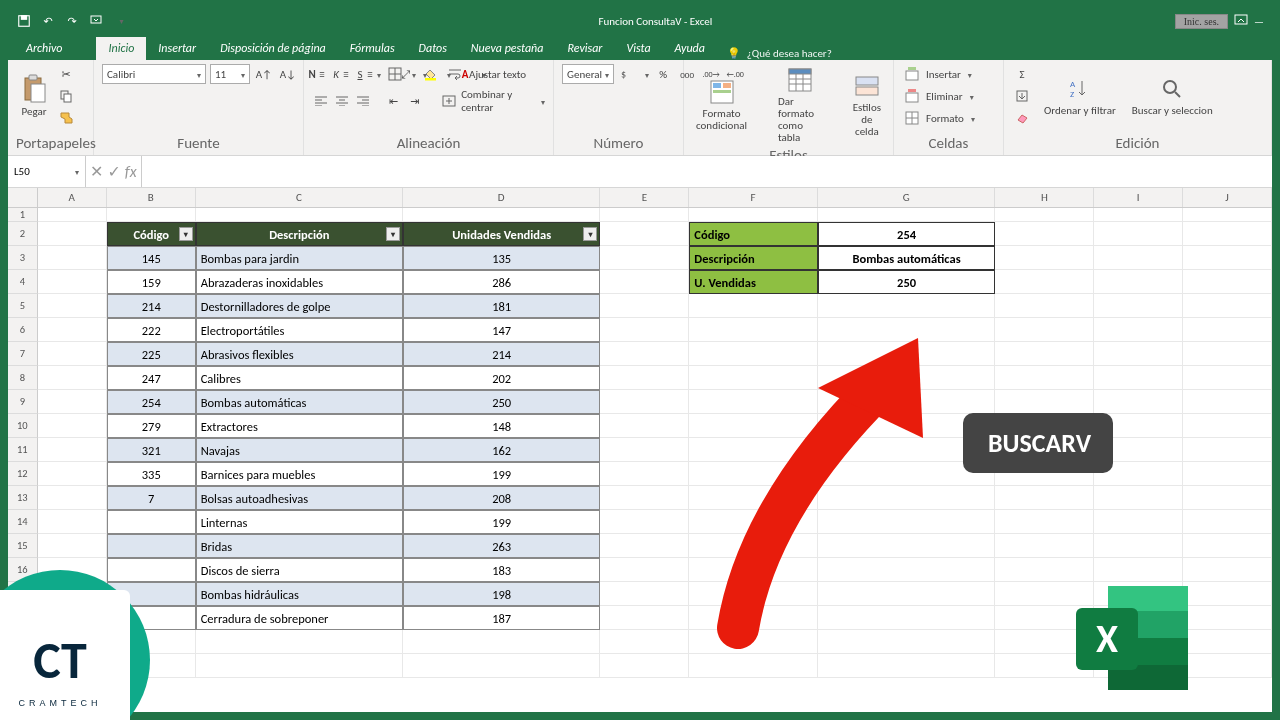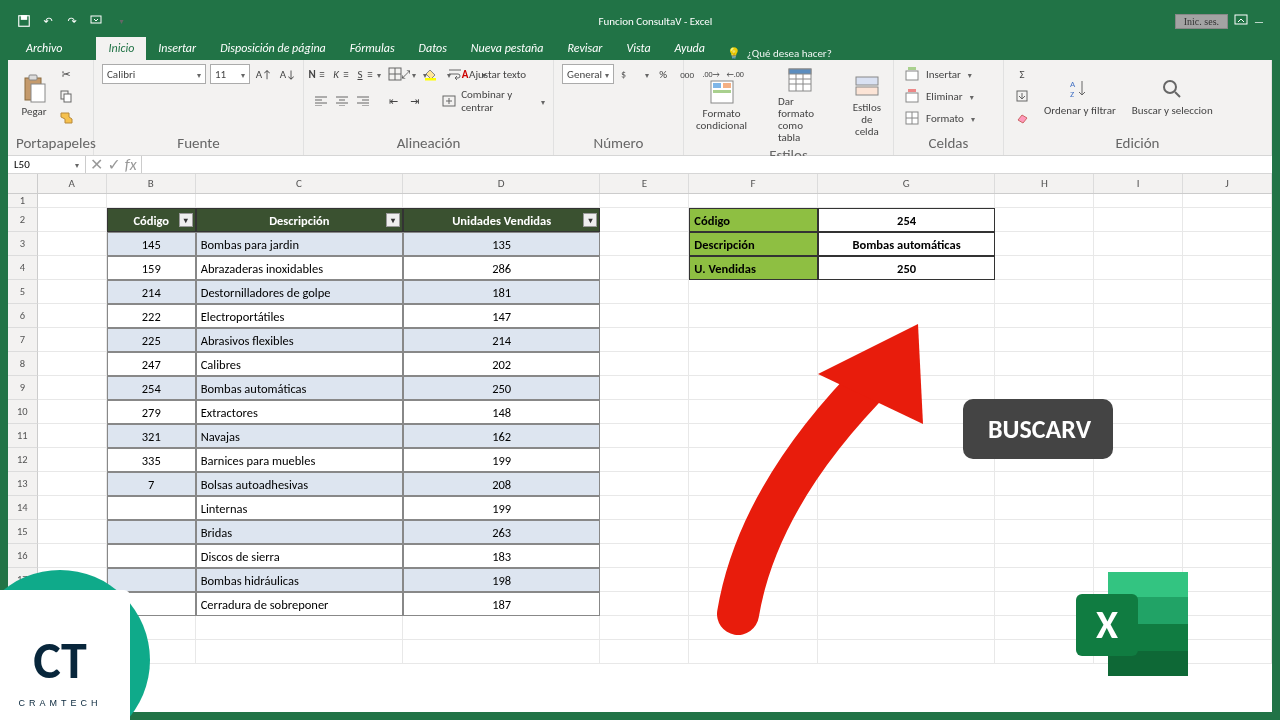--- a/index.html
+++ b/index.html
@@ -26,21 +26,21 @@
 .group { border-right: 1px solid #e1e1e1; padding: 4px 8px 2px; display: flex; flex-direction: column; justify-content: space-between; }
 .group .label { text-align: center; font-size: 15px; color: #666; padding-bottom: 1px; }
 .row { display: flex; align-items: center; gap: 4px; }
 .bigbtn { display: flex; flex-direction: column; align-items: center; gap: 2px; padding: 2px 4px; }
 .bigbtn .ic { width: 28px; height: 28px; display:flex; align-items:center; justify-content:center; }
 .smbtn { width: 20px; height: 20px; display:flex; align-items:center; justify-content:center; border:1px solid transparent; }
 .sel { border:1px solid #ababab; background:#fff; height:20px; font-size:11px; padding:0 4px; display:flex; align-items:center; justify-content:space-between; }
 .caret::after{ content:"▾"; font-size:8px; color:#666; margin-left:3px; }
 
 
-.fx { height: 18px; border-bottom: 1px solid #d6d6d6; display: flex; align-items: stretch; background:#fff; }
+.fx { height: 32px; border-bottom: 1px solid #d6d6d6; display: flex; align-items: stretch; background:#fff; }
 .namebox { width: 78px; border-right:1px solid #ccc; display:flex; align-items:center; padding:0 6px; font-size:11px; justify-content:space-between;}
 .fxbtns { display:flex; align-items:center; padding:0 4px; gap:4px; color:#999; border-right:1px solid #ccc;}
 .fxbar { flex:1; padding:0 6px; display:flex; align-items:center; font-size:11px; }
 
 
 .sheet { flex:1; overflow:hidden; position:relative; background:#fff; }
 .colhead { display:flex; height:20px; background:#f3f2f1; border-bottom:1px solid #ccc; font-size:11px; color:#555;}
 .corner{ width:30px; border-right:1px solid #ccc; background:#f3f2f1;}
 .ch{ border-right:1px solid #dcdcdc; display:flex; align-items:center; justify-content:center; }
 .rows{ position:absolute; top:20px; left:0; right:0; bottom:0; overflow:hidden;}

